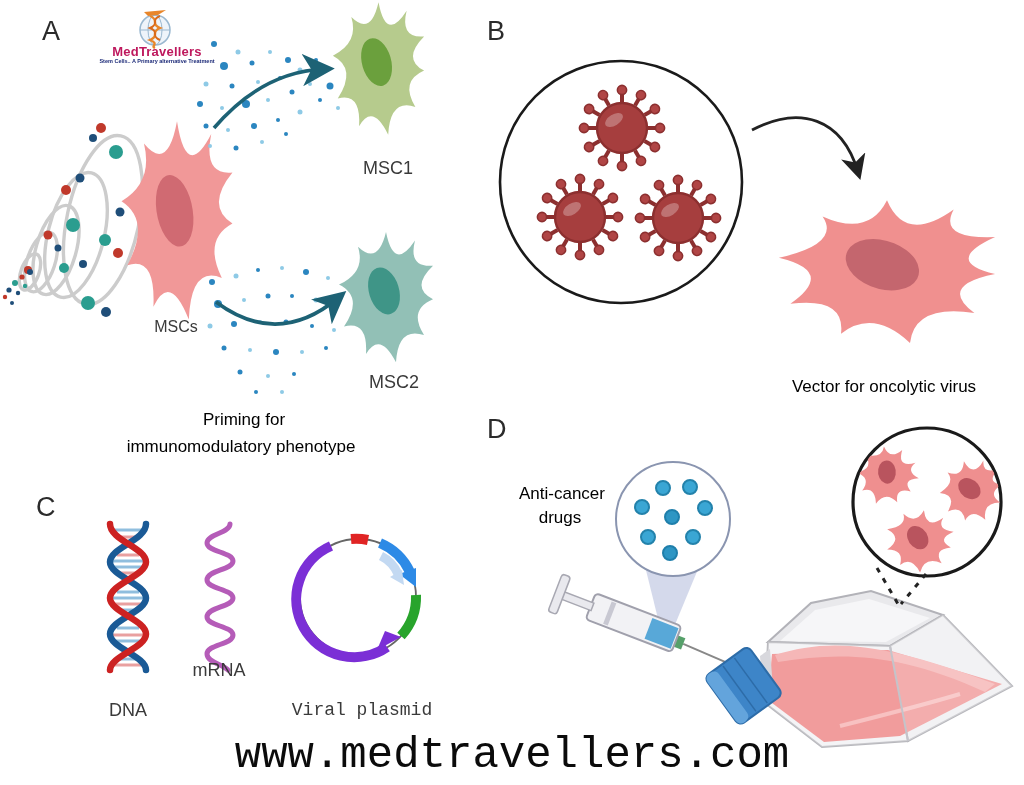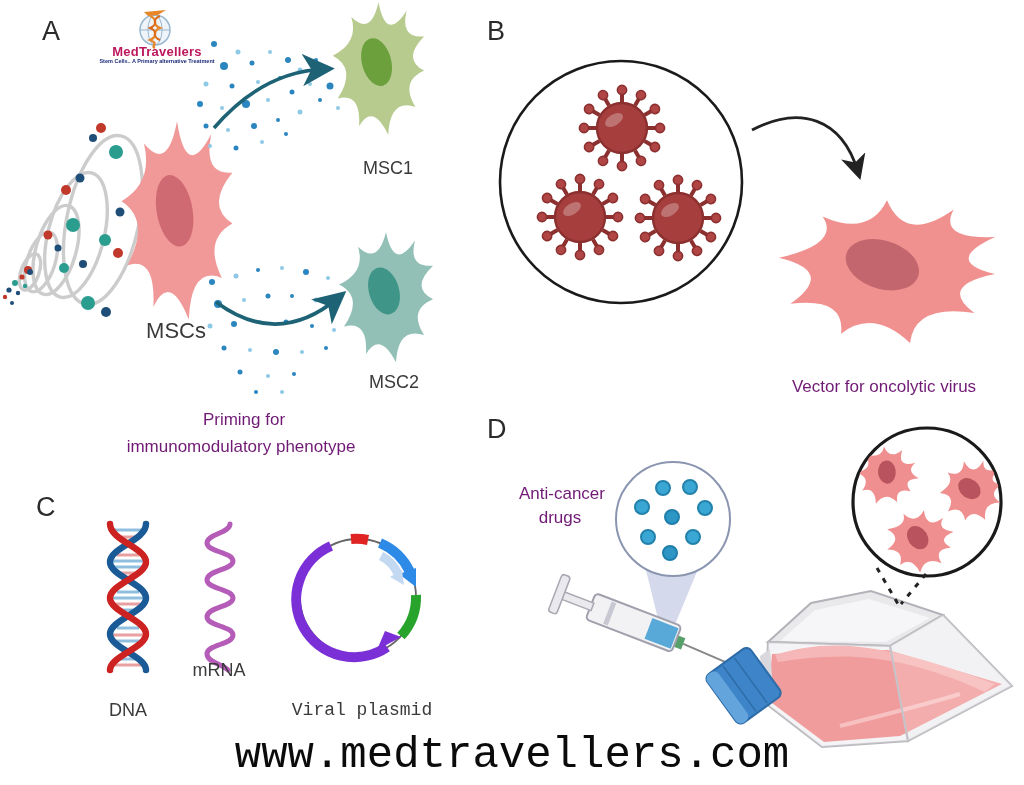--- a/index.html
+++ b/index.html
@@ -1,21 +1,21 @@
 <!DOCTYPE html>
 <html><head>
 <meta charset="utf-8">
 <style>
   html,body{margin:0;padding:0;background:#888;}
   #canvas{position:relative;width:1024px;height:785px;background:#ffffff;overflow:hidden;
           font-family:"Liberation Sans",sans-serif;}
   .abs{position:absolute;}
   .panel-letter{font-size:27px;color:#2b2b2b;font-weight:400;}
   .lbl{font-size:18px;color:#3a3a3a;white-space:nowrap;}
-  .cap{font-size:17px;color:#701a75;white-space:nowrap;}
+  .cap{font-size:17px;color:#000000;white-space:nowrap;}
   .ctr{transform:translateX(-50%);}
   #art{position:absolute;left:0;top:0;}
   
   .cell-body{fill:var(--body,#f19898);}
   .cell-nuc{fill:var(--nuc,#d06a72);}
   .logo-brand{font-size:13px;font-weight:bold;color:#be185d;letter-spacing:.2px;text-align:center;}
   .logo-tag{font-size:5.5px;font-weight:bold;color:#1c2a78;white-space:nowrap;}
   .watermark{font-family:Liberation Mono, monospace;font-size:44px;color:#0b0b0b;}
 </style>
 </head>
@@ -304,21 +304,21 @@
   </svg>
 
   <div class="abs panel-letter" style="left:42px;top:16px;">A</div>
   <div class="abs panel-letter" style="left:487px;top:16px;">B</div>
   <div class="abs panel-letter" style="left:36px;top:492px;">C</div>
   <div class="abs panel-letter" style="left:487px;top:414px;">D</div>
 
   <div class="abs logo-brand ctr" style="left:157px;top:44px;">MedTravellers</div>
   <div class="abs logo-tag ctr" style="left:157px;top:58px;">Stem Cells.. A Primary alternative Treatment</div>
 
-  <div class="abs lbl ctr" style="left:176px;top:318px;font-size:22px;">MSCs</div>
+  <div class="abs lbl ctr" style="left:176px;top:318px;font-size:16px;">MSCs</div>
   <div class="abs lbl ctr" style="left:388px;top:158px;">MSC1</div>
   <div class="abs lbl ctr" style="left:394px;top:372px;text-align:right;">MSC2</div>
   <div class="abs cap ctr" style="left:244px;top:410px;">Priming for</div>
   <div class="abs cap ctr" style="left:228px;top:437px;margin-left:13px;">immunomodulatory phenotype</div>
 
   <div class="abs cap ctr" style="left:884px;top:377px;">Vector for oncolytic virus</div>
 
   <div class="abs lbl ctr" style="left:128px;top:700px;">DNA</div>
   <div class="abs lbl ctr" style="left:219px;top:660px;">mRNA</div>
   <div class="abs lbl ctr" style="left:362px;top:700px;font-family:Liberation Mono, monospace;">Viral plasmid</div>

